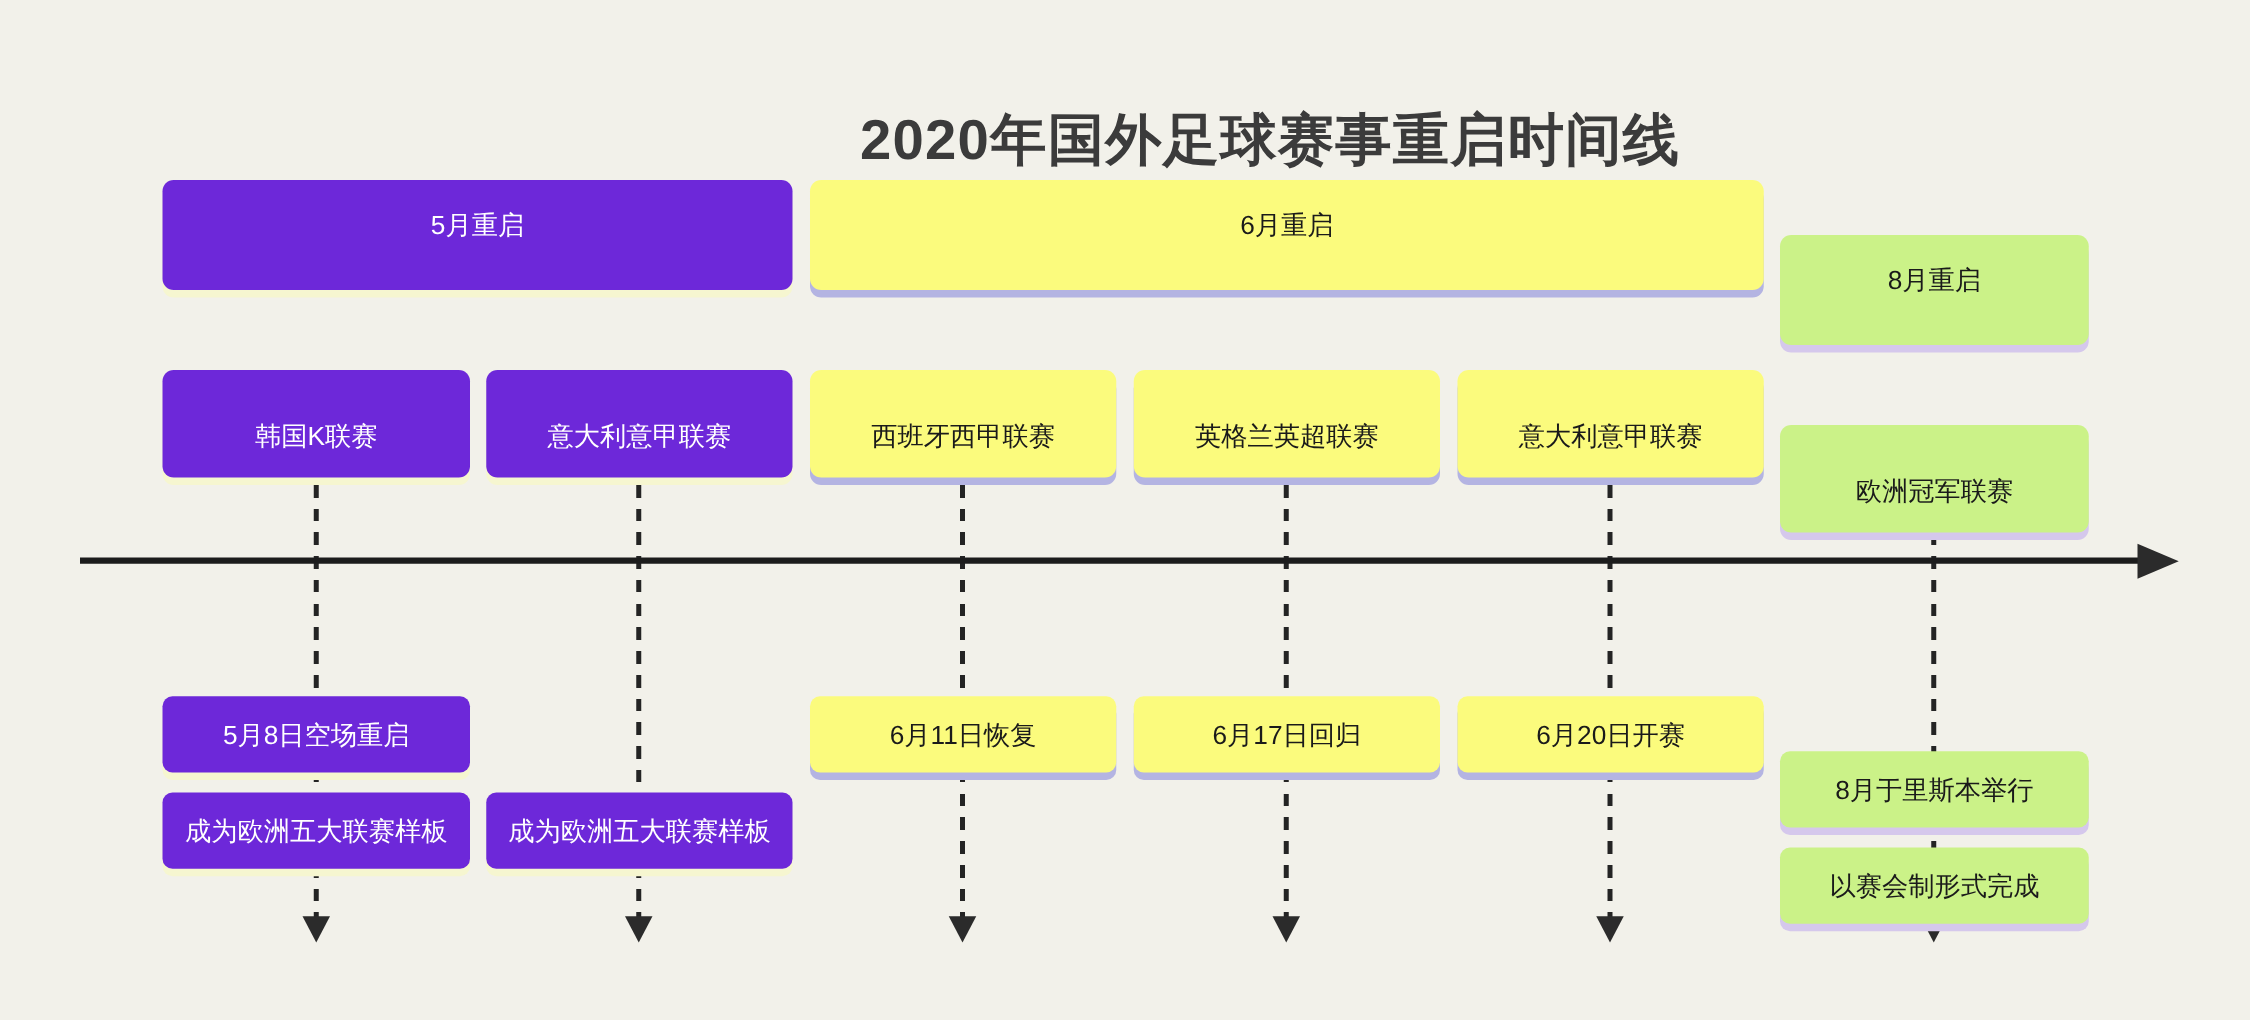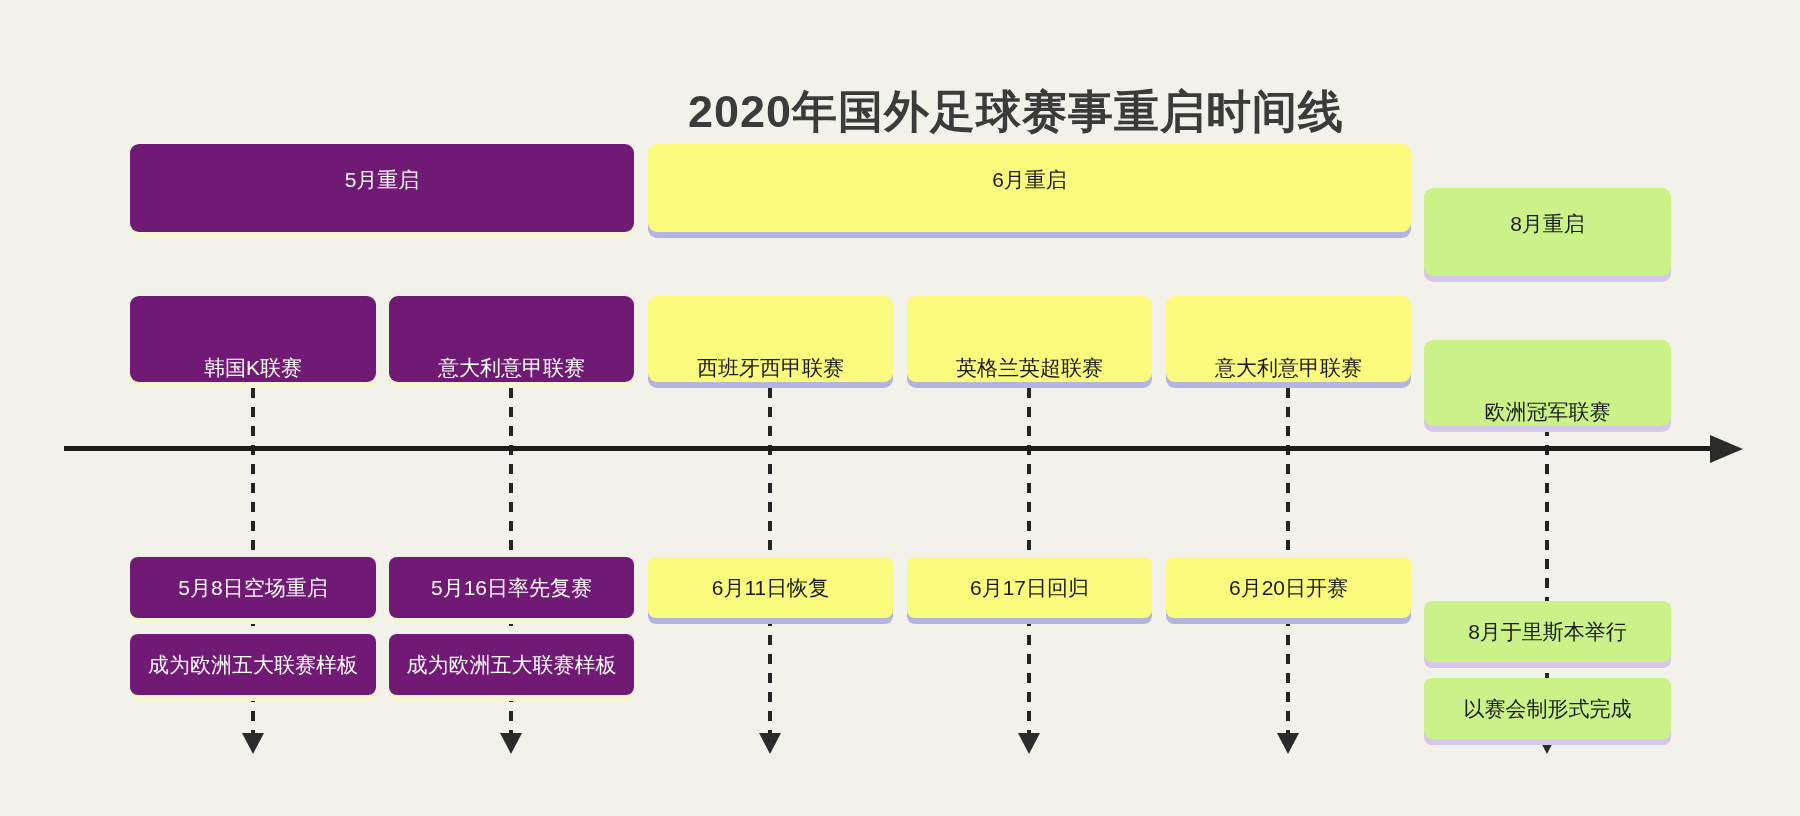--- a/index.html
+++ b/index.html
@@ -15,26 +15,26 @@
     position:absolute; top:52px; left:688px;
     font-size:45px; font-weight:700; color:#3B3B3B;
     letter-spacing:1px; white-space:nowrap;
   }
 
   .box {
     position:absolute; box-sizing:border-box;
     display:flex; justify-content:center;
     font-size:21px; white-space:nowrap; z-index:2;
   }
-  .p-purple { background:#701a75; color:#FFFFFF; box-shadow:0 6px 0 #F6F6D0; }
+  .p-purple { background:#6d28d9; color:#FFFFFF; box-shadow:0 6px 0 #F6F6D0; }
   .p-yellow { background:#FBFB7D; color:#1A1A1A; box-shadow:0 6px 0 #B4B4E2; }
   .p-green  { background:#CBF288; color:#1A1A1A; box-shadow:0 6px 0 #D5C8EC;margin-top:44px; }
 
   .header-bar { top:144px; height:88px; border-radius:9px; align-items:flex-start; padding-top:22px; }
-  .league     { top:296px; height:86px; border-radius:9px; align-items:flex-end; padding-top:19px; }
+  .league     { top:296px; height:86px; border-radius:9px; align-items:center; padding-top:19px; }
   .date1      { top:557px; height:61px; border-radius:8px; align-items:center; }
   .date2      { top:634px; height:61px; border-radius:8px; align-items:center; }
 
   
   .c1 { left:130px;  width:246px; }
   .c2 { left:389px;  width:245px; }
   .c3 { left:648px;  width:245px; }
   .c4 { left:907px;  width:245px; }
   .c5 { left:1166px; width:245px; }
   .c6 { left:1424px; width:247px; }
@@ -116,23 +116,20 @@
   <div class="box league c5 p-yellow">
     <span>意大利意甲联赛</span>
   </div>
   <div class="box league c6 p-green">
     <span>欧洲冠军联赛</span>
   </div>
 
   <div class="box date1 c1 p-purple">
     <span>5月8日空场重启</span>
   </div>
-  <div class="box date1 c2 p-purple">
-    <span>5月16日率先复赛</span>
-  </div>
   <div class="box date1 c3 p-yellow">
     <span>6月11日恢复</span>
   </div>
   <div class="box date1 c4 p-yellow">
     <span>6月17日回归</span>
   </div>
   <div class="box date1 c5 p-yellow">
     <span>6月20日开赛</span>
   </div>
   <div class="box date1 c6 p-green">

